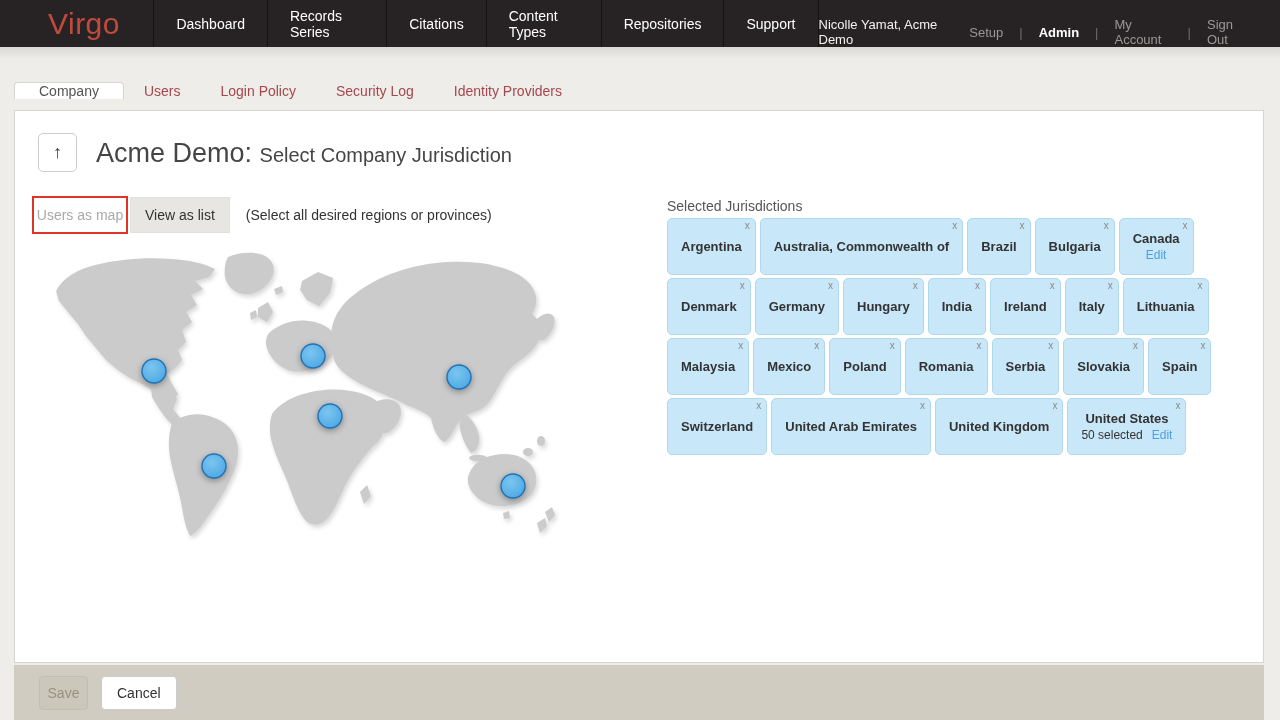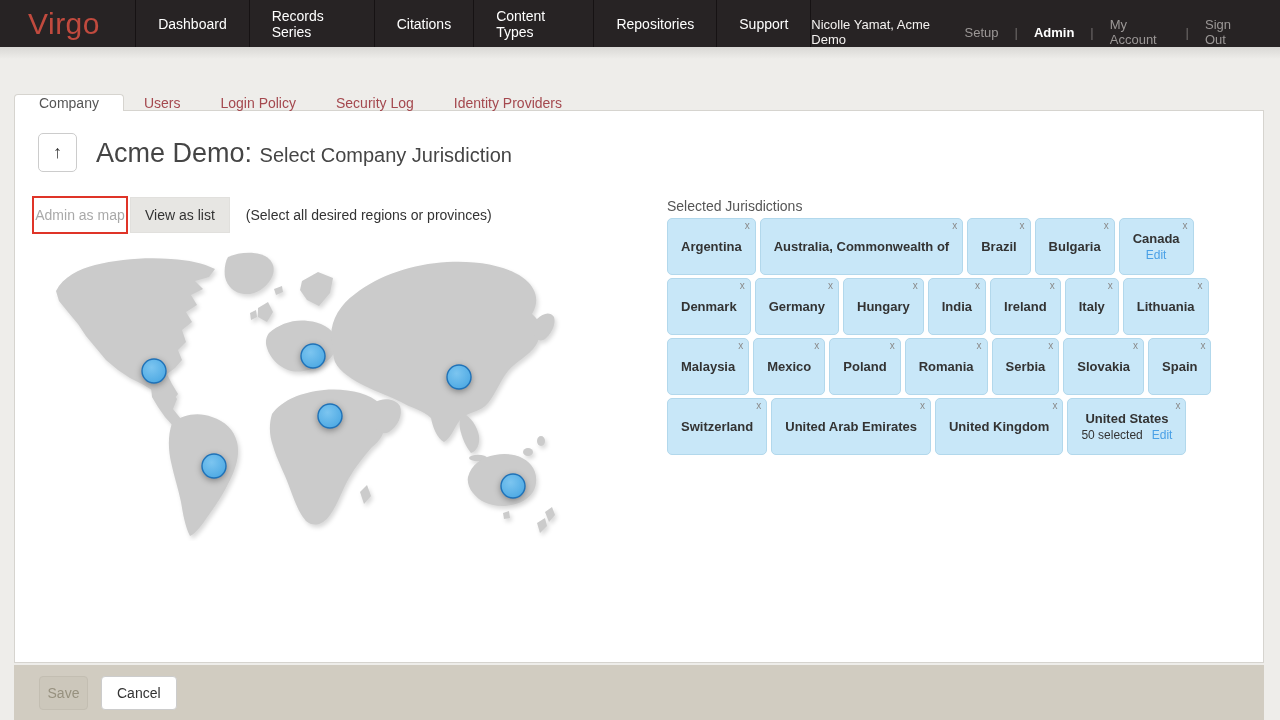--- a/index.html
+++ b/index.html
@@ -9,21 +9,21 @@
   }
 
   
   .topbar {
     position:absolute; top:0; left:0; width:1280px; height:47px;
     background:#272324; display:flex; align-items:stretch; z-index:5;
   }
   .logo {
     width:140px; box-sizing:border-box; padding-left:28px;
     display:flex; align-items:center;
-    color:#c14a3e; font-size:30px; letter-spacing:.5px;
+    color:#c14a3e; font-size:30px; letter-spacing:.5px;margin-left:20px;
   }
   .main-nav { display:flex; align-items:stretch; }
   .nav-item {
     display:flex; align-items:center; padding:0 22px;
     color:#ffffff; font-size:14px; border-left:1px solid #161213; cursor:pointer;
   }
   .nav-item:last-child { border-right:1px solid #161213; }
   .user-area {
     margin-left:auto; padding-right:30px;
     display:flex; justify-content:center; align-items:flex-end; gap:3px;
@@ -34,21 +34,21 @@
   .ulink.active { color:#ffffff; font-weight:bold; }
   .sep { color:#6f6b6a; }
   .header-shadow {
     position:absolute; top:47px; left:0; width:1280px; height:12px;
     background:linear-gradient(#d9d8d5, #eeedea); z-index:1;
   }
 
   
   .tab-bar {
     position:absolute; top:70px; left:14px; height:41px;
-    display:flex; align-items:flex-end; z-index:3;
+    display:flex; align-items:center; z-index:3;
   }
   .tab {
     display:flex; align-items:center; padding:0 20px;
     font-size:14px; color:#a4484e; cursor:pointer;
   }
   .tab.active {
     background:#ffffff; color:#555555;
     border:1px solid #d6d4cf; border-bottom:none;
     border-radius:4px 4px 0 0; padding:0 24px;
   }
@@ -170,21 +170,21 @@
 <main class="panel">
   <div class="up-btn">
     <span>↑</span>
   </div>
   <h1 class="page-title" style="margin:0; font-weight:normal;">
     <span>Acme Demo:</span>
     <span class="rest">Select Company Jurisdiction</span>
   </h1>
 
   <div class="toolbar">
-    <div class="btn-view-map">Admin as map</div>
+    <div class="btn-view-map">Users as map</div>
     <div class="btn-view-list">View as list</div>
     <div class="toolbar-hint">(Select all desired regions or provinces)</div>
   </div>
 
   <svg class="map-svg" width="550" height="290" viewBox="0 0 550 290">
     <defs>
       <radialGradient id="markerGrad" cx="40%" cy="35%" r="75%">
         <stop offset="0%" stop-color="#7cc5f0"></stop>
         <stop offset="100%" stop-color="#4aa7e2"></stop>
       </radialGradient>

